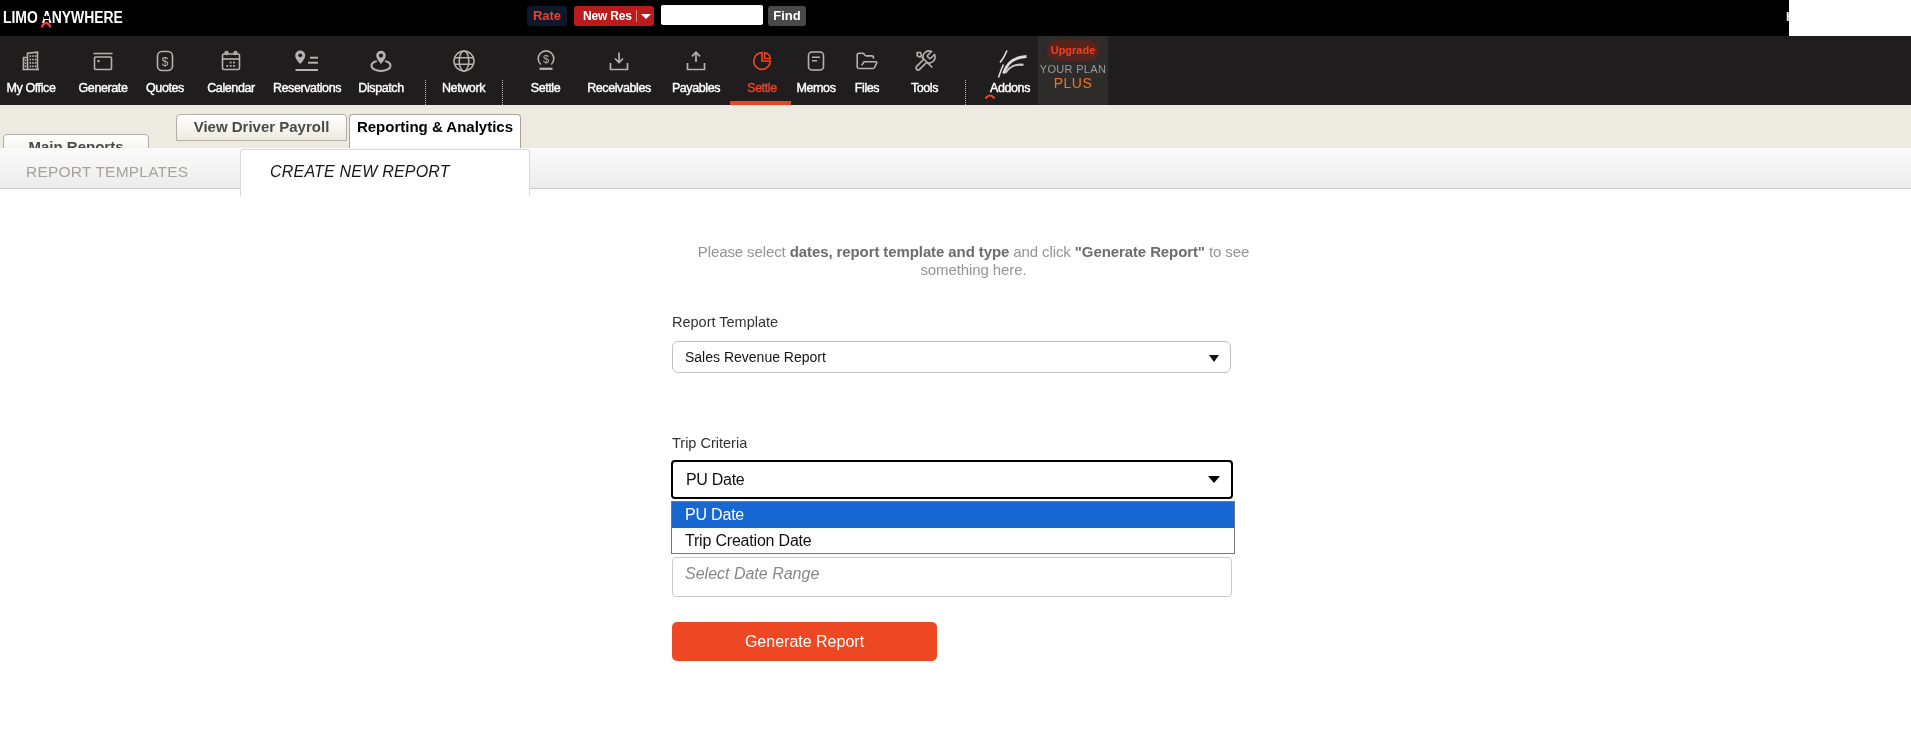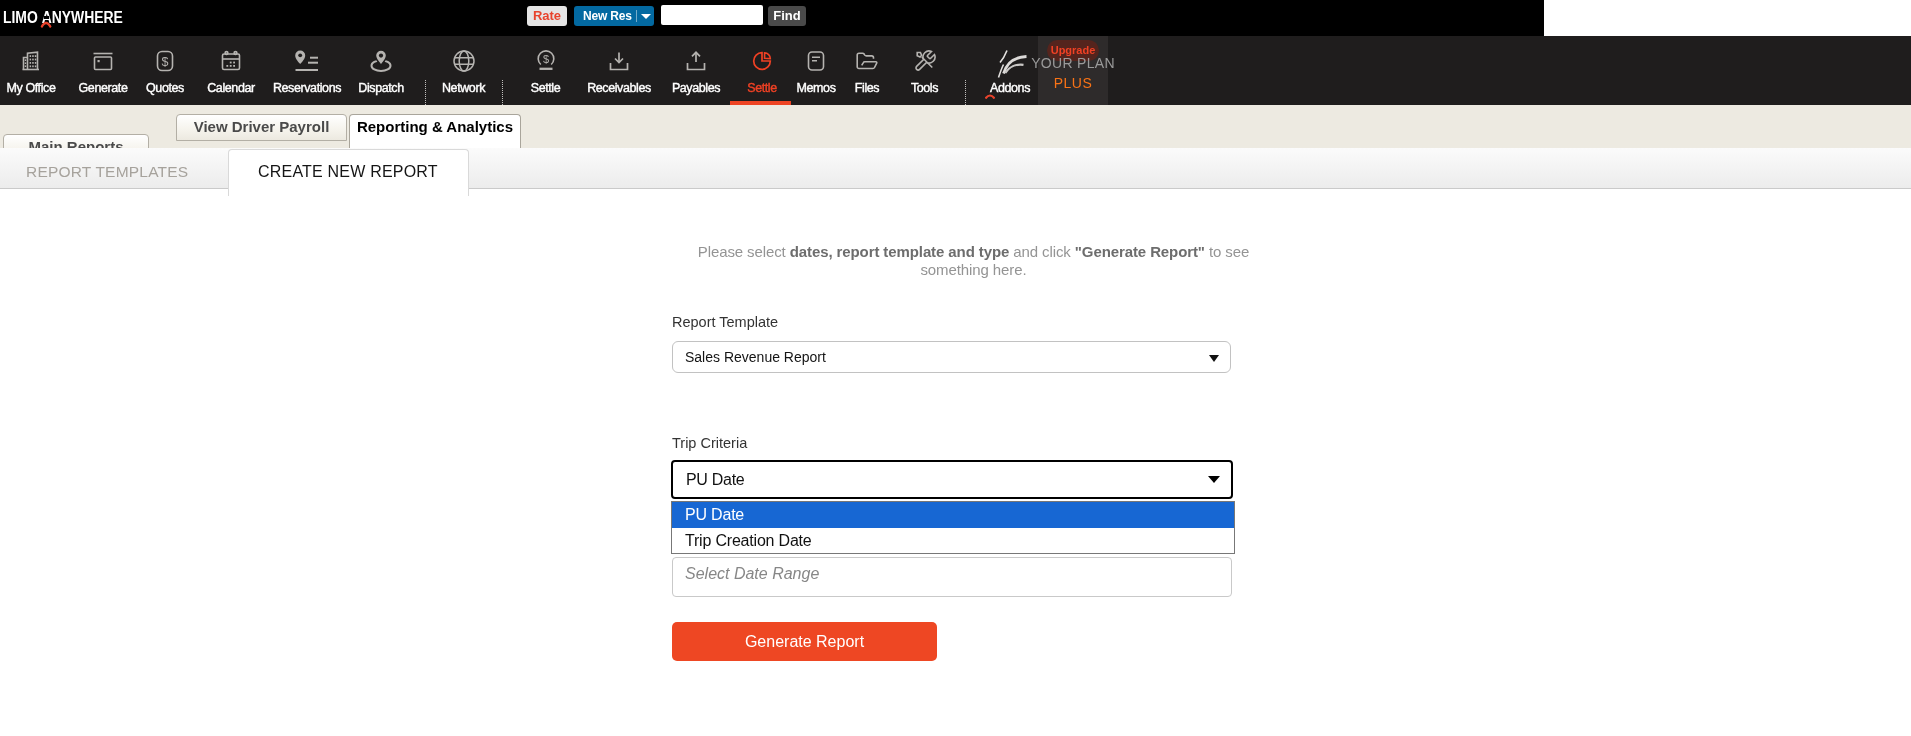--- a/index.html
+++ b/index.html
@@ -1,56 +1,56 @@
 <!DOCTYPE html>
 <html><head>
 <meta charset="utf-8">
 <style>
 * { margin:0; padding:0; box-sizing:border-box; }
 html,body { width:1911px; height:736px; background:#fff; font-family:"Liberation Sans", sans-serif; }
 #page { position:relative; width:1911px; height:736px; overflow:hidden; background:#fff; }
 
 
-#topbar { position:absolute; left:0; top:0; width:1544px; height:36px; background:#000; }
+#topbar { position:absolute; left:0; top:0; width:1789px; height:36px; background:#000; }
 #logo { position:absolute; left:3px; top:9px; color:#fff; font-weight:bold; font-size:16px; letter-spacing:0; transform:scaleX(0.87); transform-origin:left center; white-space:nowrap; }
 #logo .aw { position:relative; display:inline-block; }
 #logo .aw svg { position:absolute; left:-1.5px; bottom:-0.5px; }
 #logo .aw i { position:absolute; left:3px; top:6.5px; width:5.5px; height:3px; background:#000; }
 .tbtn { position:absolute; top:6px; height:20px; border-radius:3px; font-size:13px; font-weight:bold; line-height:20px; text-align:center; }
-#btn-rate { left:527px; width:40px; background:#e5e5e5; color:#e8432c; }
-#btn-newres { left:574px; width:80px; background:#0369a1; color:#fff; text-align:left; padding-left:9px; font-size:12px; letter-spacing:-0.2px; }
+#btn-rate { left:527px; width:40px; background:#0f172a; color:#e8432c; }
+#btn-newres { left:574px; width:80px; background:#b91c1c; color:#fff; text-align:left; padding-left:9px; font-size:12px; letter-spacing:-0.2px; }
 #btn-newres .divider { position:absolute; left:62px; top:4px; width:1px; height:12px; background:rgba(255,255,255,0.45); }
 #btn-newres .caret { position:absolute; left:67px; top:8px; width:0; height:0; border-left:5px solid transparent; border-right:5px solid transparent; border-top:5px solid #fff; }
 #tb-input { position:absolute; left:661px; top:5px; width:102px; height:20px; background:#fff; border-radius:2px; }
 #btn-find { left:768px; width:38px; background:#4a4a4a; color:#fff; }
 #tb-help { position:absolute; left:1786px; top:10px; color:#fff; font-size:12.5px; font-weight:bold; letter-spacing:-0.3px;text-align:center; }
 #tb-help .caret { display:inline-block; width:0; height:0; border-left:5px solid transparent; border-right:5px solid transparent; border-top:5px solid #fff; margin-left:6px; vertical-align:2px; }
 #tb-logout { position:absolute; left:1843px; top:10px; color:#e8432c; font-size:12px; font-weight:bold; letter-spacing:-0.5px;margin-top:24px; }
 
 
 #nav { position:absolute; left:0; top:36px; width:1911px; height:69px; background:#1f1d1d; }
 .nav-item { position:absolute; top:0; height:69px; text-align:center; }
 .nav-item svg { position:absolute; top:13px; left:50%; transform:translateX(-50%); }
 .nav-item .lbl { position:absolute; top:45px; left:50%; transform:translateX(-50%); white-space:nowrap; color:#fff; font-size:12.5px; letter-spacing:-0.4px; -webkit-text-stroke:0.4px #fff; }
 .nav-sep { position:absolute; top:44px; width:1px; height:55px; border-left:1px dotted #c2c0be; }
 #reports-underline { position:absolute; left:730px; top:65px; width:61px; height:4px; background:#ee4423; }
 #upgrade { position:absolute; left:1038px; top:0; width:70px; height:69px; background:#2e2b2b; text-align:center; }
 #upgrade .pill { position:absolute; left:50%; transform:translateX(-50%); top:4px; width:52px; height:21px; background:#55241d; border-radius:11px; color:#f04124; font-size:11px; font-weight:bold; line-height:21px; }
-#upgrade .yourplan { position:absolute; left:50%; transform:translateX(-50%); top:19px; color:#9a9a9a; font-size:14px; letter-spacing:0.3px; white-space:nowrap; }
+#upgrade .yourplan { position:absolute; left:50%; transform:translateX(-50%); top:27px; color:#9a9a9a; font-size:11px; letter-spacing:0.3px; white-space:nowrap; }
 #upgrade .plus { position:absolute; left:50%; transform:translateX(-50%); top:39px; color:#f97316; font-size:14px; font-weight:normal; letter-spacing:0.5px; }
 
 
 #tabrow { position:absolute; left:0; top:105px; width:1911px; height:43px; background:#edeae1; }
 .tab1 { position:absolute; top:9px; height:27px; border:1px solid #b3afa5; border-radius:4px 4px 0 0; background:linear-gradient(#ffffff,#f5f3ec 60%,#ece9e0); font-size:15px; font-weight:bold; color:#4a4a4a; text-align:center; line-height:23px; }
 #tab-active1 { position:absolute; top:9px; height:34px; left:349px; width:172px; border:1px solid #a9a59b; border-bottom:none; border-radius:4px 4px 0 0; background:#fff; font-size:15px; font-weight:bold; color:#000; text-align:center; line-height:23px; }
 
 
 #subbar { position:absolute; left:0; top:148px; width:1911px; height:41px; background:linear-gradient(#fbfbfb,#ececec); border-bottom:1px solid #cacaca; }
 #rt-label { position:absolute; left:26px; top:15px; font-size:15.5px; color:#a6a29c; letter-spacing:0.2px; }
-#tab-active2 { position:absolute; left:228px; top:149px; width:241px; height:47px; background:#fff; border:1px solid #d9d9d9; border-bottom:none; border-radius:4px 4px 0 0; z-index:2; text-align:center; }
+#tab-active2 { position:absolute; left:240px; top:149px; width:290px; height:47px; background:#fff; border:1px solid #d9d9d9; border-bottom:none; border-radius:4px 4px 0 0; z-index:2; text-align:center;font-style:italic; }
 #tab-active2 span { display:block; text-align:left; padding-left:29px; margin-top:13px; font-size:16px; color:#151515; letter-spacing:0.2px; }
 
 
 #para { position:absolute; left:0; top:243px; width:1911px; text-align:center; font-size:15px; letter-spacing:-0.1px; color:#949494; line-height:18px;padding-left:36px; }
 #para b { color:#6d6d6d; }
 .flabel { position:absolute; left:672px; font-size:14.5px; color:#333; }
 #sel1 { position:absolute; left:672px; top:341px; width:559px; height:32px; background:#fff; border:1px solid #c2c2c2; border-radius:6px; font-size:14px; color:#141414; line-height:30px; padding-left:12px; }
 #sel1 .caret { position:absolute; right:11px; top:13px; width:0; height:0; border-left:5.5px solid transparent; border-right:5.5px solid transparent; border-top:7px solid #111; }
 #sel2 { position:absolute; left:671px; top:460px; width:562px; height:39px; background:#fff; border:2px solid #000; border-radius:4px; font-size:16px; letter-spacing:-0.3px; color:#111; line-height:35px; padding-left:13px; }
 #sel2 .caret { position:absolute; right:11px; top:14px; width:0; height:0; border-left:6px solid transparent; border-right:6px solid transparent; border-top:7px solid #000; }

